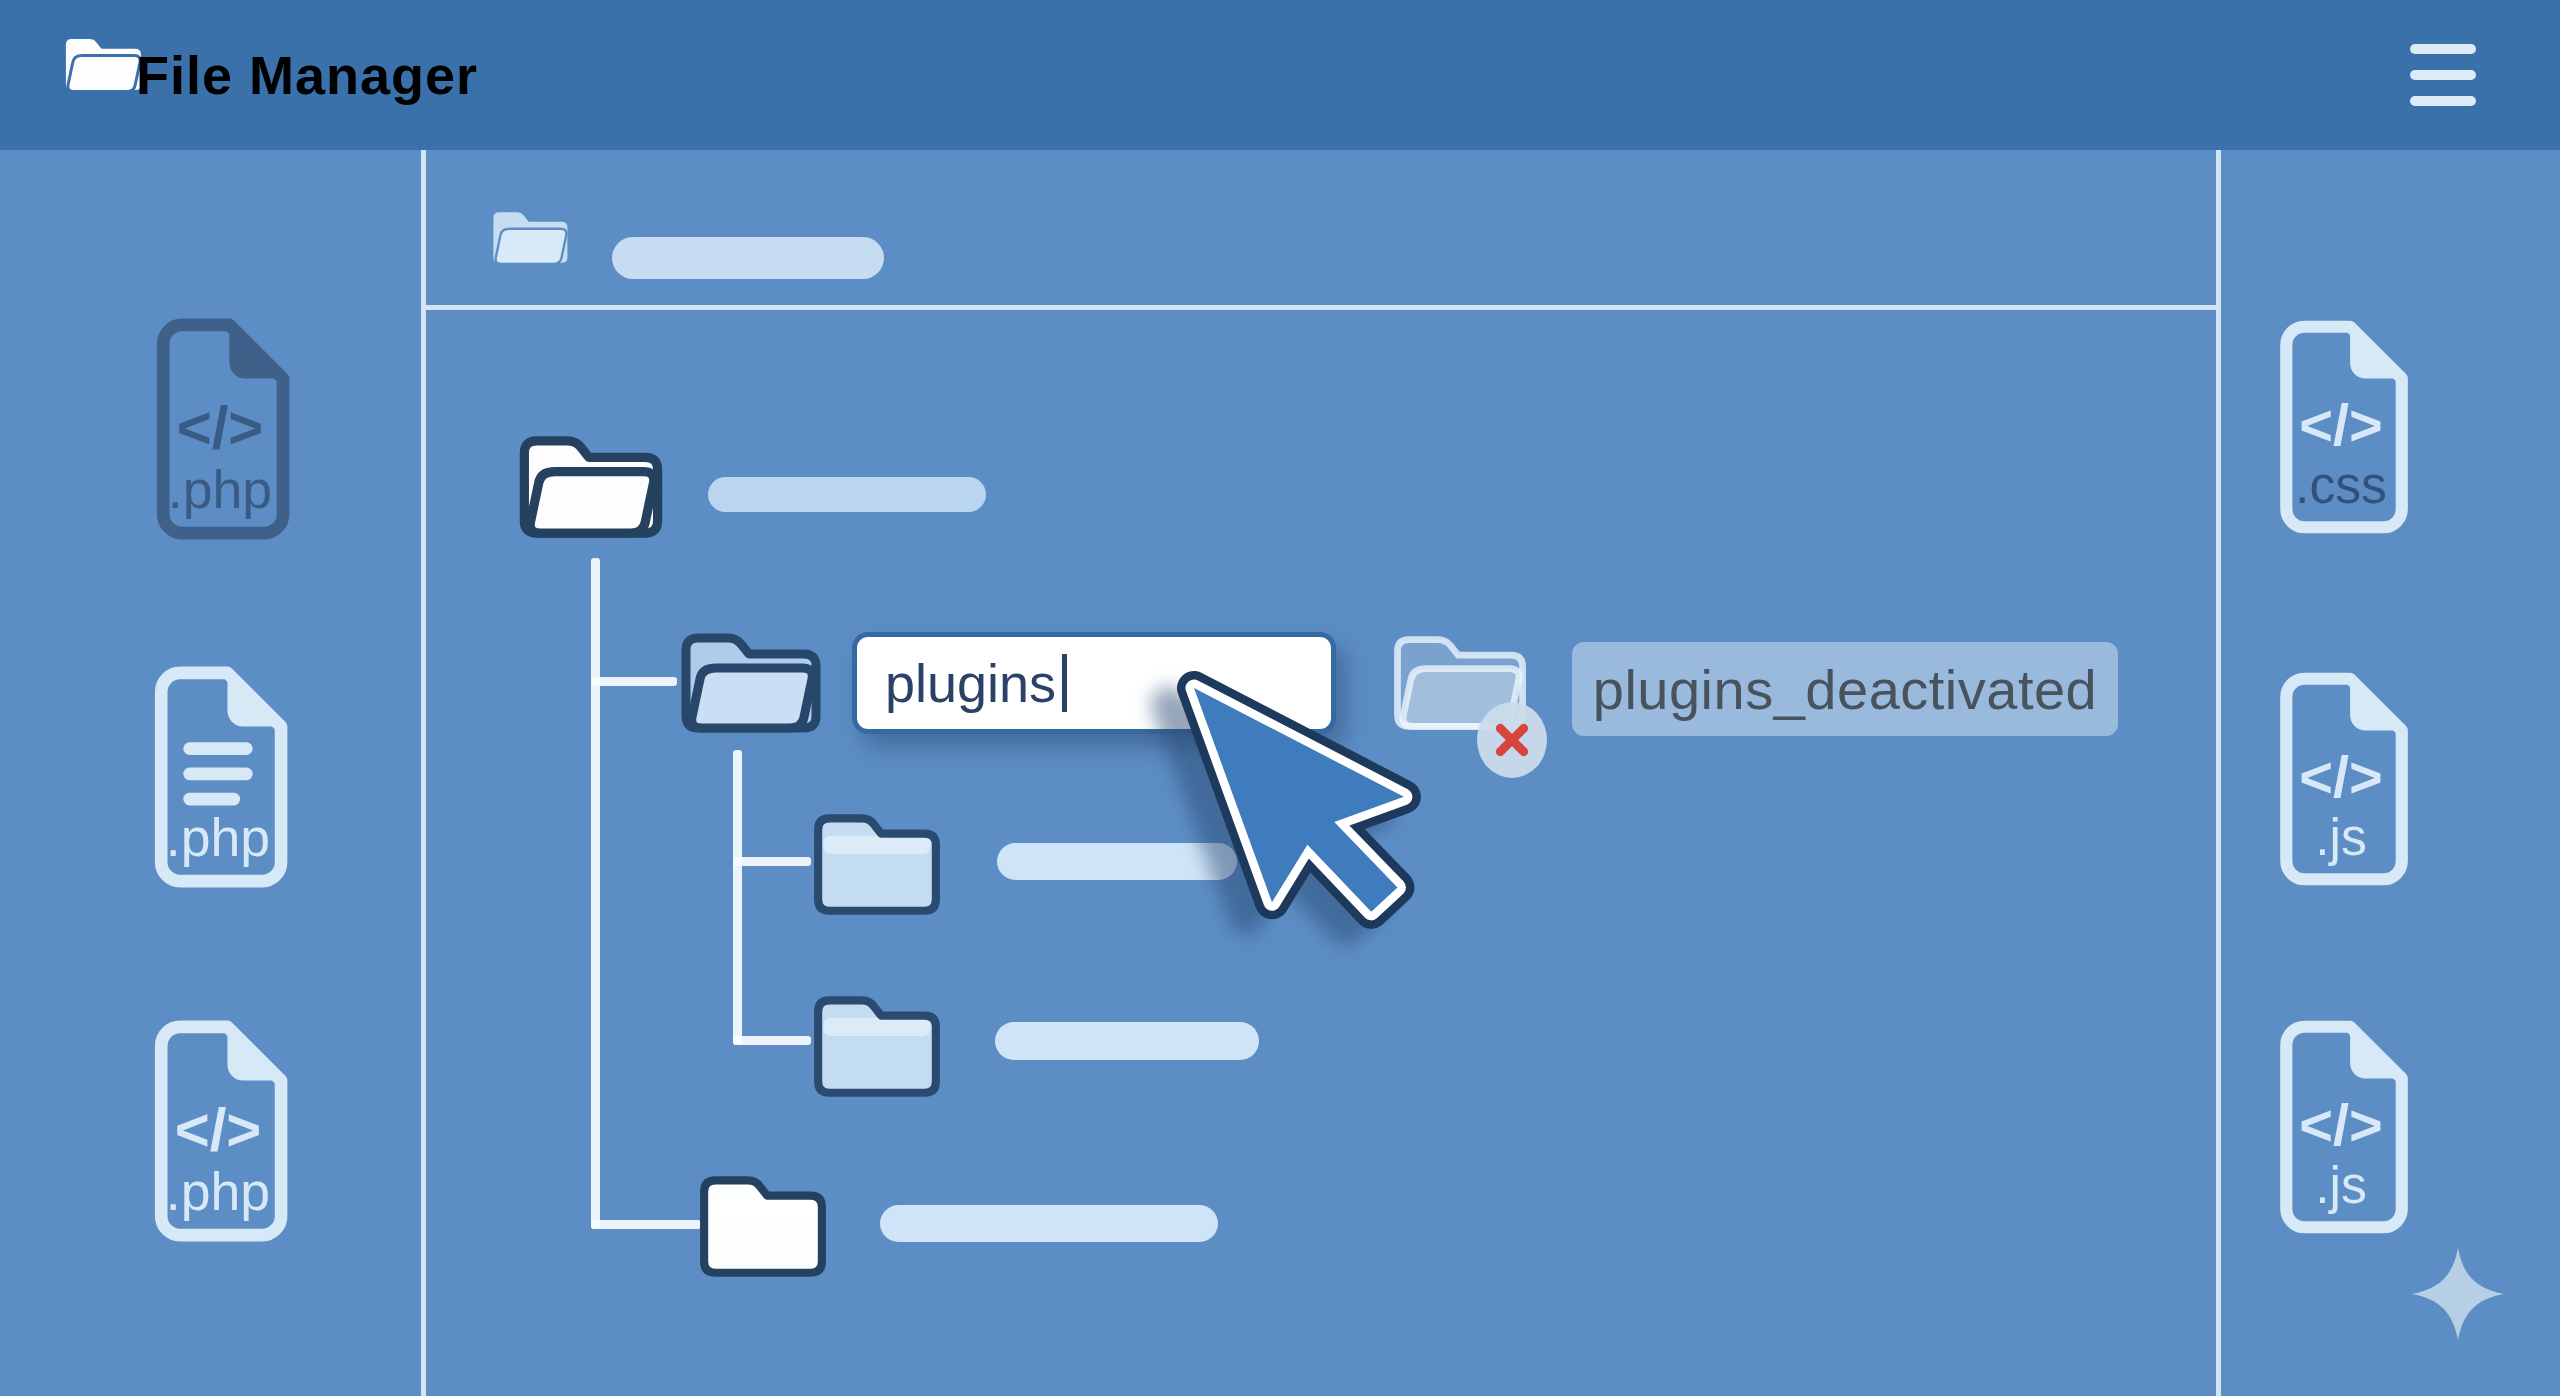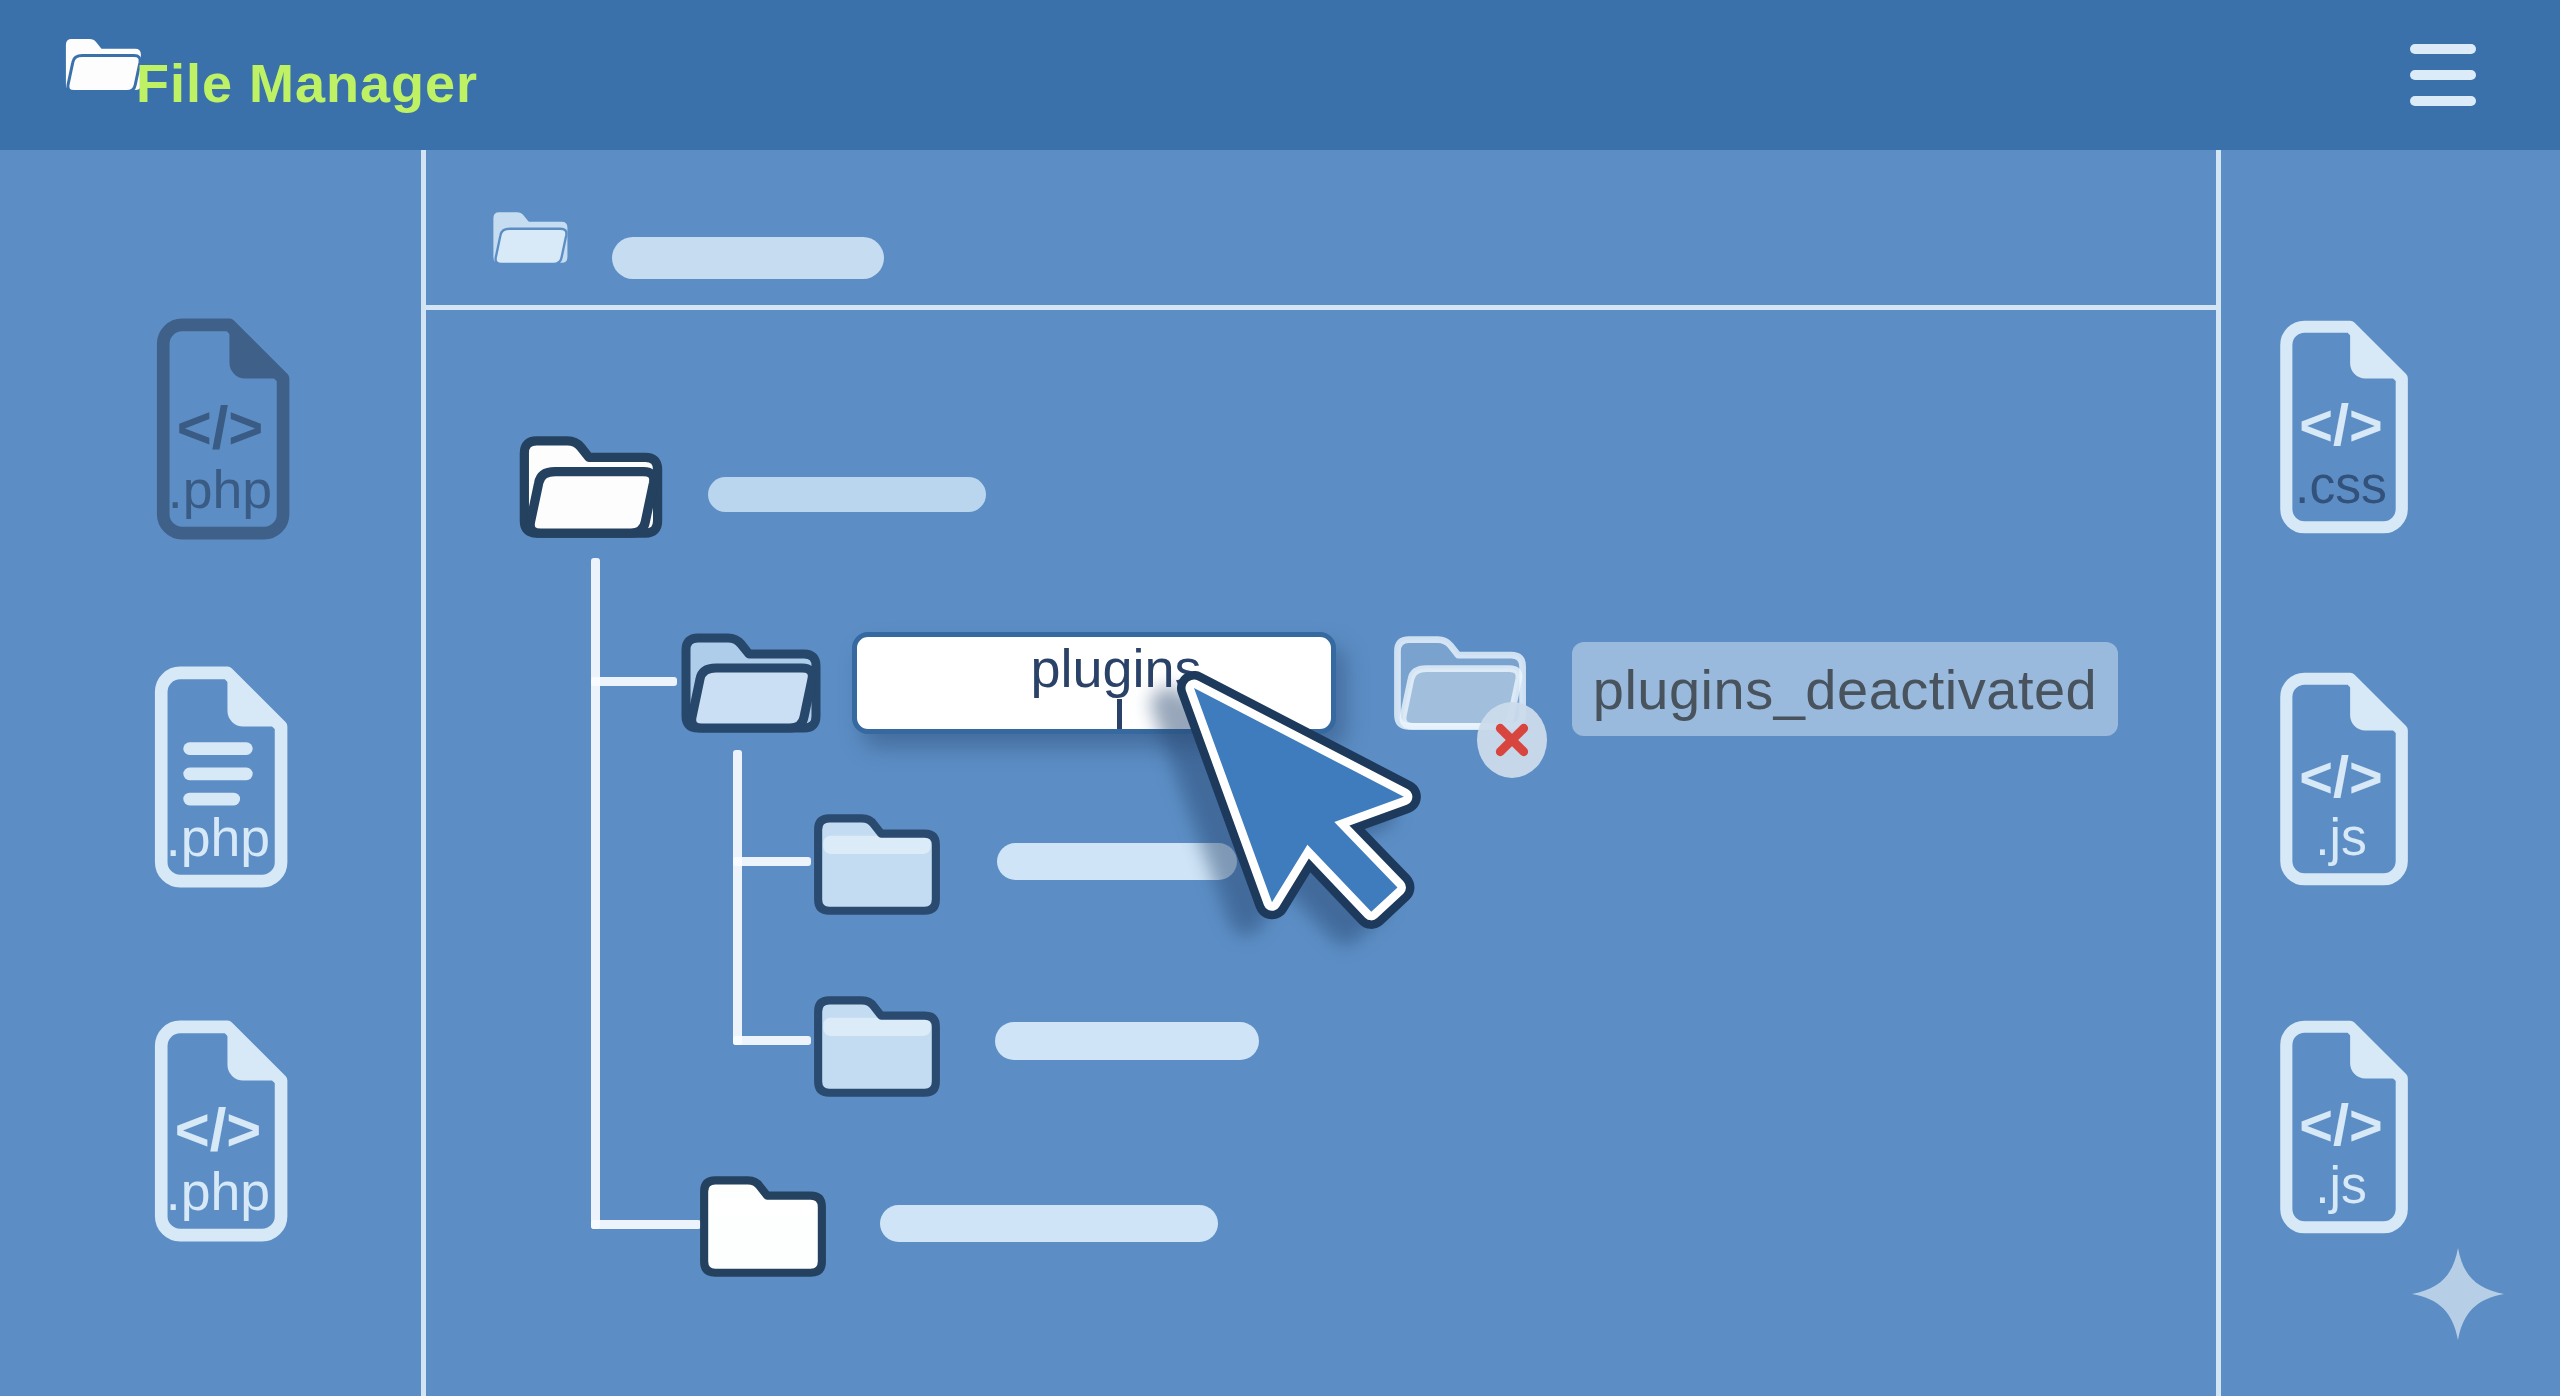--- a/index.html
+++ b/index.html
@@ -6,21 +6,21 @@
   #stage{
     position:relative;width:2560px;height:1396px;overflow:hidden;
     background:#5c8ec5;
     font-family:"Liberation Sans", sans-serif;
   }
   
   .app-header{position:absolute;left:0;top:0;width:2560px;height:150px;background:#3a71ab;}
   .app-header .logo{position:absolute;left:56px;top:24px;width:96px;height:80px;}
   .app-title{
     position:absolute;left:136px;top:0;height:150px;display:flex;align-items:center;
-    color:#bef264;font-size:54px;font-weight:600;letter-spacing:1px;margin-top:8px;
+    color:#000000;font-size:54px;font-weight:600;letter-spacing:1px;
   }
   .hamburger{position:absolute;left:2410px;top:44px;width:70px;height:64px;cursor:pointer;}
   .hamburger span{display:block;width:66px;height:10px;border-radius:6px;background:#dcebf8;margin-bottom:16px;}
   
   .vline{position:absolute;width:5px;background:#d3e5f4;}
   .hline{position:absolute;height:5px;background:#d3e5f4;}
   
   .pill{position:absolute;border-radius:999px;}
   
   .tline{position:absolute;background:rgba(249,252,255,0.92);border-radius:3px;}
@@ -39,23 +39,23 @@
   .v-subf .cf-base{fill:#c3dcf1;}
   .v-subf .cf-top{fill:#dcebf8;}
   .v-subf .cf-line{fill:none;stroke:#2a4a70;stroke-width:8;stroke-linejoin:round;}
   .v-botf .cf-base{fill:#fdfefe;}
   .v-botf .cf-top{fill:#ffffff;}
   .v-botf .cf-line{fill:none;stroke:#24415f;stroke-width:8;stroke-linejoin:round;}
   
   .rename-input{
     position:absolute;left:852px;top:632px;width:484px;height:102px;box-sizing:border-box;
     background:#ffffff;border:5px solid #35699f;border-radius:16px;
-    display:flex;align-items:center;padding-left:44px;
+    display:flex;align-items:center;padding-left:28px;
     box-shadow:10px 14px 22px rgba(25,50,85,0.35);
-    font-size:54px;color:#2b4268;font-weight:500;cursor:text;flex-direction:column;
+    font-size:54px;color:#2b4268;font-weight:500;cursor:text;
   }
   .caret{display:inline-block;width:5px;height:58px;background:#2b4268;margin-left:6px;}
   
   .ghost-label{
     position:absolute;left:1572px;top:642px;width:546px;height:94px;border-radius:12px;
     background:rgba(228,240,250,0.45);
     display:flex;align-items:center;justify-content:center;
     font-size:56px;color:#49535d;letter-spacing:0.5px;
   }
   .badge{

